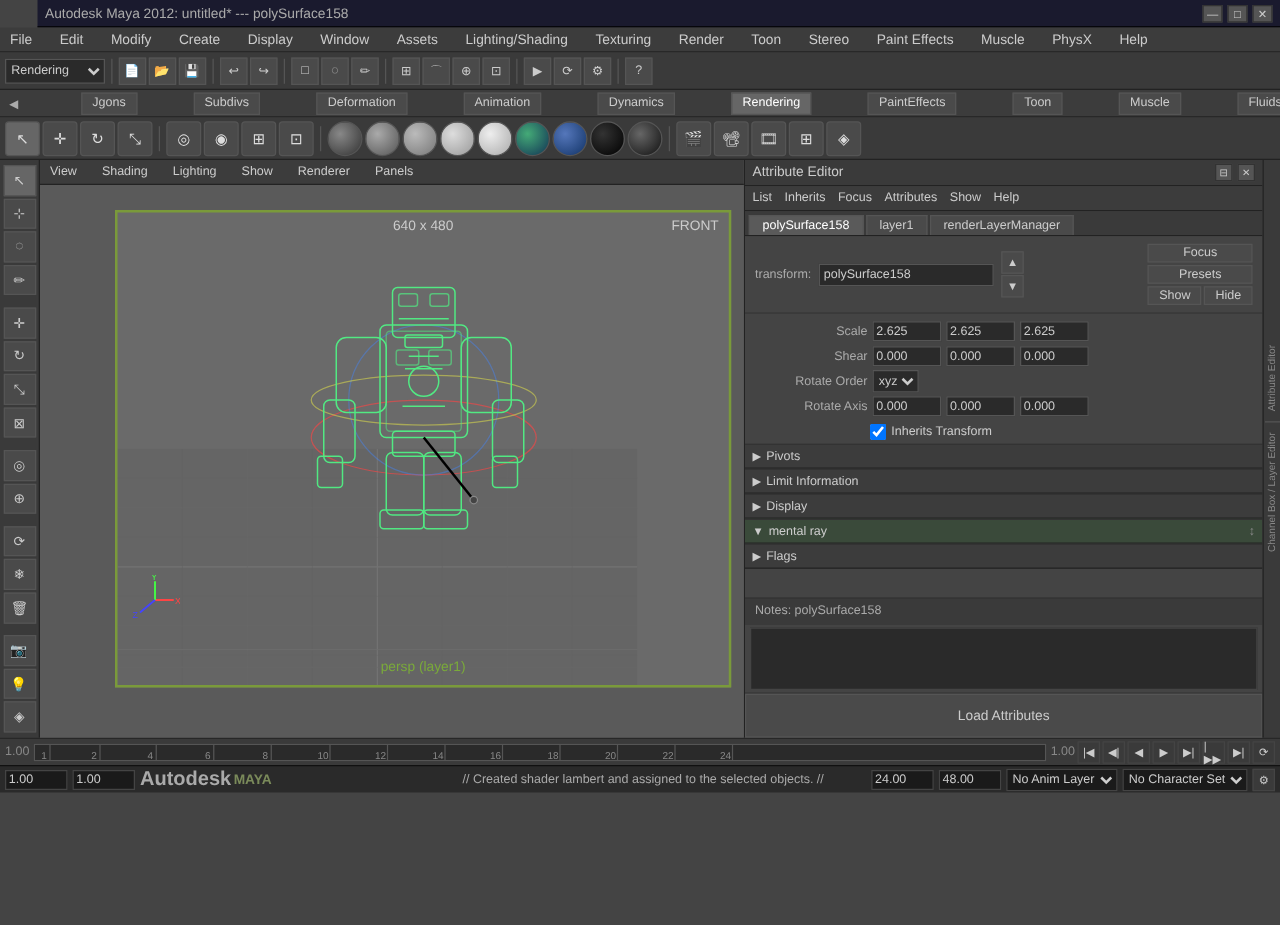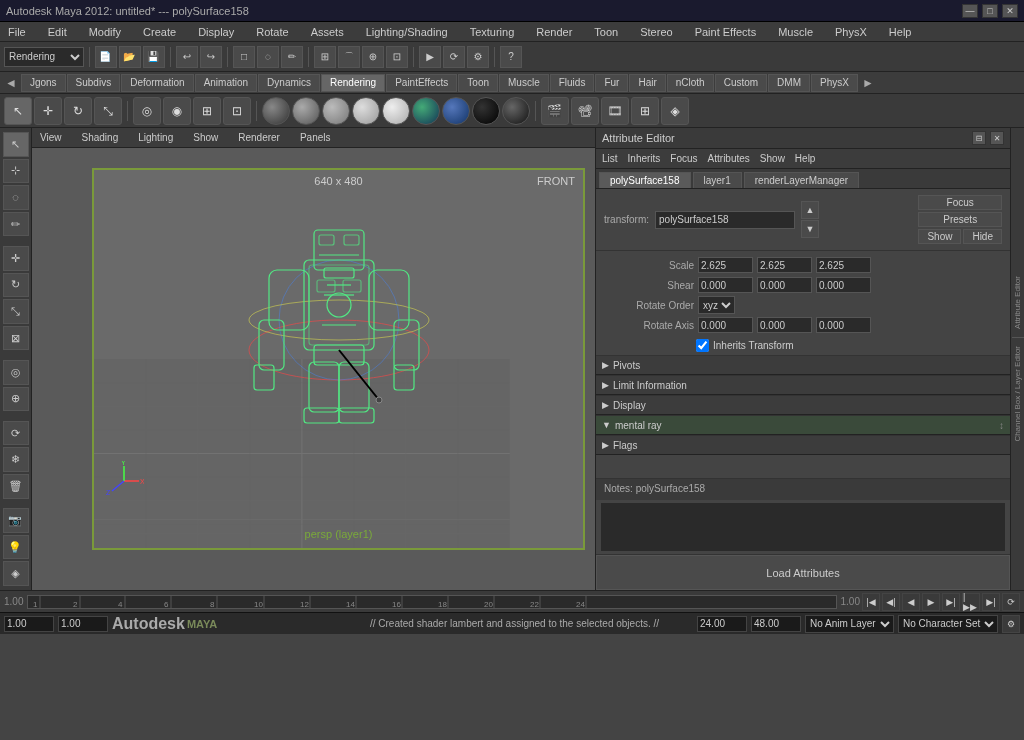--- a/index.html
+++ b/index.html
@@ -8,20 +8,21 @@
     
     #title-bar {
       background: #1a1a2e;
       color: #aaa;
       height: 22px;
       display: flex;
       align-items: center;
       padding: 0 6px;
       font-size: 11px;
       border-bottom: 1px solid #000;
+      margin-left: 30px;
     }
     #title-bar .title-text { flex: 1; }
     #title-bar .win-controls { display: flex; gap: 4px; }
     #title-bar .win-btn {
       width: 16px; height: 14px; background: #555; border: 1px solid #333;
       display: flex; align-items: center; justify-content: center; font-size: 9px; cursor: pointer; color: #ccc;
     }
 
     
     #menu-bar {
@@ -75,21 +76,21 @@
       gap: 1px;
     }
     .mod-tab {
       background: #4a4a4a;
       border: 1px solid #555;
       color: #ccc;
       padding: 1px 8px;
       height: 18px;
       font-size: 10px;
       cursor: pointer;
-      display: flex; align-items: center;
+      display: flex; align-items: center; margin-left: 44px;
     }
     .mod-tab.active { background: #666; color: #fff; }
     .mod-tab-arrow { font-size: 12px; padding: 0 3px; cursor: pointer; color: #aaa; }
 
     
     #icon-toolbar {
       background: #3a3a3a;
       height: 34px;
       display: flex;
       align-items: center;
@@ -446,21 +447,21 @@
     <div class="win-btn">✕</div>
   </div>
 </div>
 
 <div id="menu-bar">
   <span class="menu-item">File</span>
   <span class="menu-item">Edit</span>
   <span class="menu-item">Modify</span>
   <span class="menu-item">Create</span>
   <span class="menu-item">Display</span>
-  <span class="menu-item">Rotate</span>
+  <span class="menu-item">Window</span>
   <span class="menu-item">Assets</span>
   <span class="menu-item">Lighting/Shading</span>
   <span class="menu-item">Texturing</span>
   <span class="menu-item">Render</span>
   <span class="menu-item">Toon</span>
   <span class="menu-item">Stereo</span>
   <span class="menu-item">Paint Effects</span>
   <span class="menu-item">Muscle</span>
   <span class="menu-item">PhysX</span>
   <span class="menu-item">Help</span>

